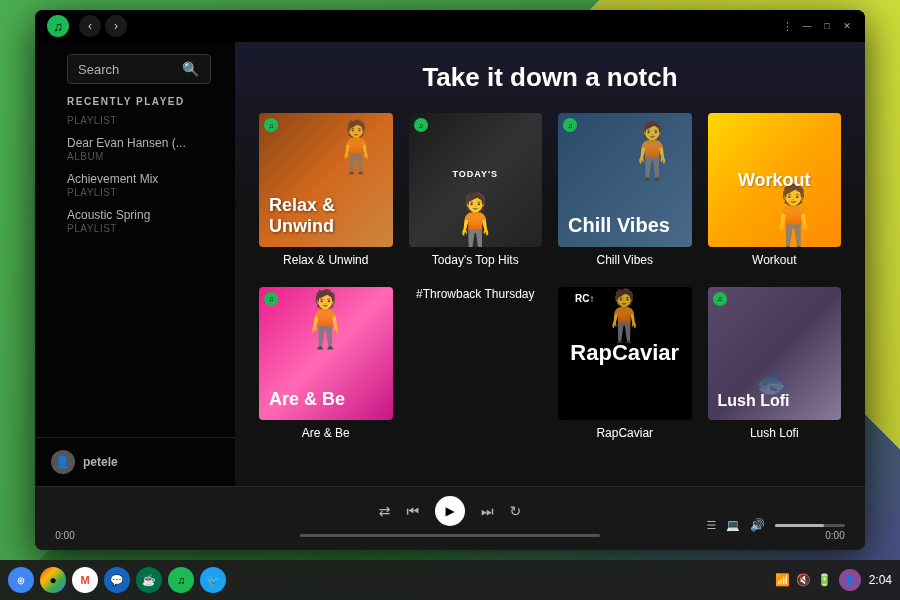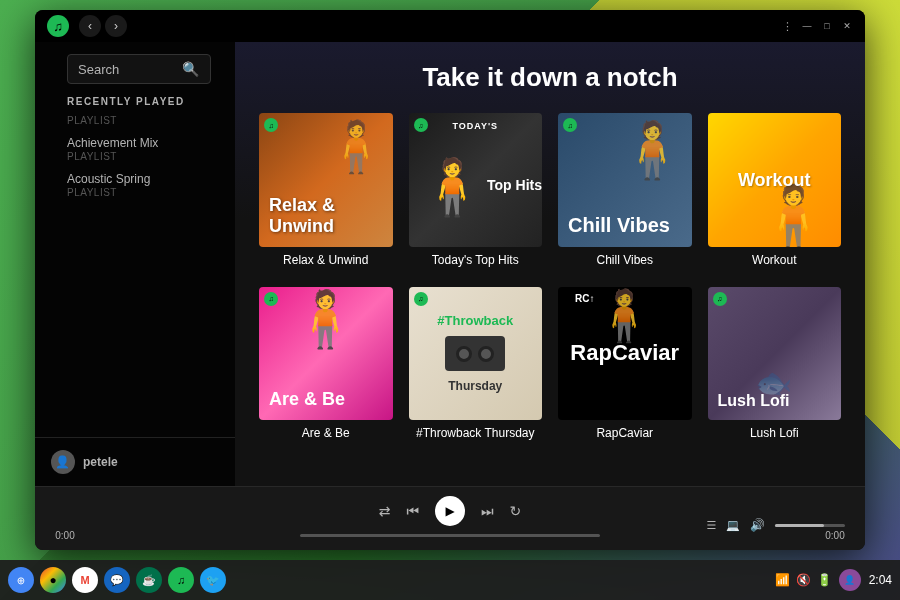--- a/index.html
+++ b/index.html
@@ -328,23 +328,25 @@
     }
 
     .card-tophits {
       background: linear-gradient(135deg, #1a1a1a 0%, #333 50%, #222 100%);
     }
 
     .card-tophits-inner {
       width: 100%;
       height: 100%;
       display: flex;
-      align-items: center;
-      justify-content: flex-end;
+      flex-direction: column;
+      align-items: center;
+      justify-content: center;
       position: relative;
+      margin-top: 48px;
     }
 
     .card-tophits-label {
       position: absolute;
       top: 8px;
       left: 0; right: 0;
       text-align: center;
       color: #fff;
       font-size: 9px;
       font-weight: 600;
@@ -707,20 +709,24 @@
             <span class="search-icon-box">🔍</span>
           </div>
 
 
           <div class="sidebar-section-title">RECENTLY PLAYED</div>
 
           <div class="playlist-item">
             <div class="playlist-type">PLAYLIST</div>
           </div>
           <div class="playlist-item">
+            <div class="playlist-name">Dear Evan Hansen (...</div>
+            <div class="playlist-type">ALBUM</div>
+          </div>
+          <div class="playlist-item">
             <div class="playlist-name">Achievement Mix</div>
             <div class="playlist-type">PLAYLIST</div>
           </div>
           <div class="playlist-item">
             <div class="playlist-name">Acoustic Spring</div>
             <div class="playlist-type">PLAYLIST</div>
           </div>
 
         </div>
 
@@ -780,31 +786,20 @@
           <div class="card">
             <div class="card-art card-arebe">
               <div class="small-logo">♫</div>
               <div class="arebe-figure">🧍</div>
               <div class="card-arebe-text">Are &amp; Be</div>
             </div>
             <div class="card-title">Are &amp; Be</div>
           </div>
 
           <div class="card">
-            <div class="card-art card-throwback">
-              <div class="small-logo">♫</div>
-              <div class="card-throwback-inner">
-                <div class="card-throwback-hash">#Throwback</div>
-                <div class="cassette">
-                  <div class="cassette-reel"></div>
-                  <div class="cassette-reel"></div>
-                </div>
-                <div class="card-throwback-title">Thursday</div>
-              </div>
-            </div>
             <div class="card-title">#Throwback Thursday</div>
           </div>
 
           <div class="card">
             <div class="card-art card-rapcaviar">
               <div class="rc-badge">RC↑</div>
               <div class="rapcaviar-figure">🧍</div>
               <div class="card-rapcaviar-text">RapCaviar</div>
             </div>
             <div class="card-title">RapCaviar</div>

